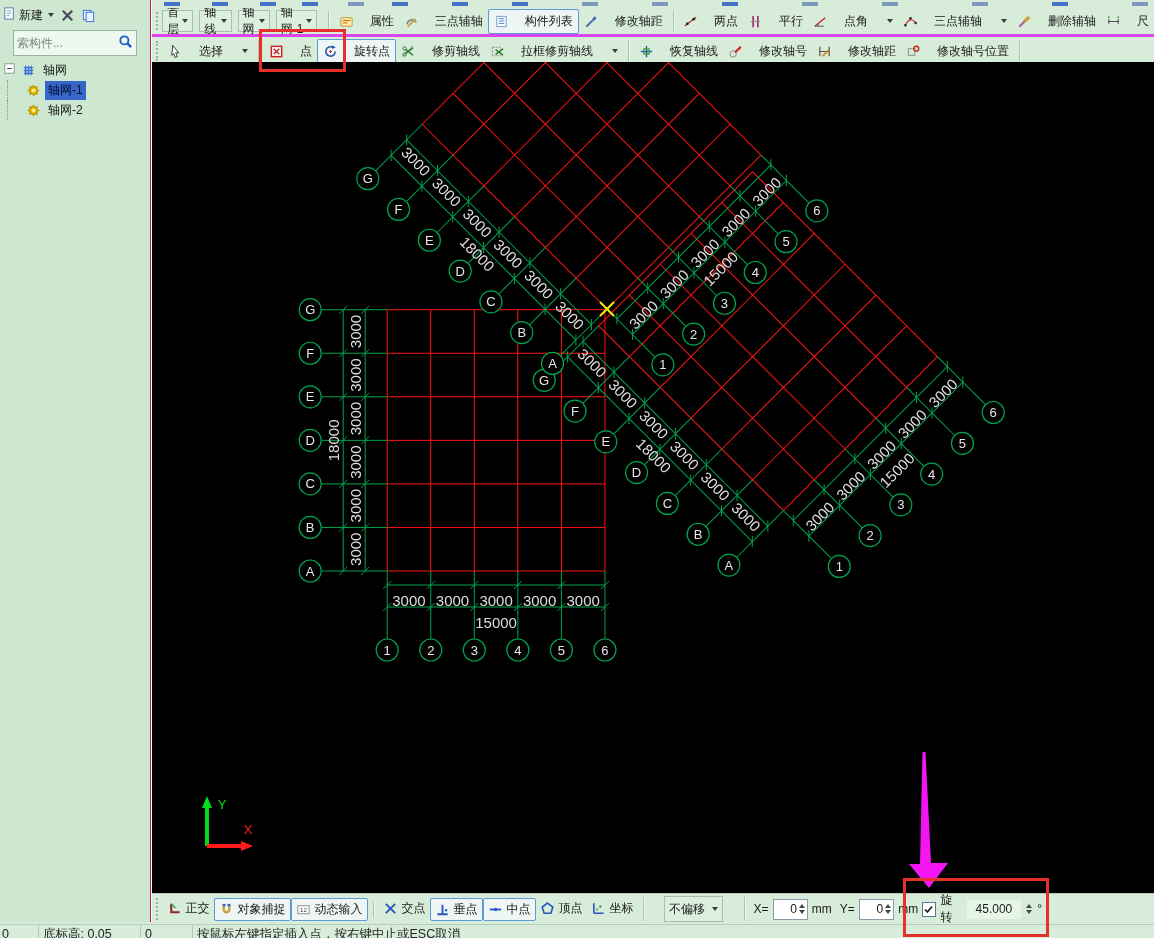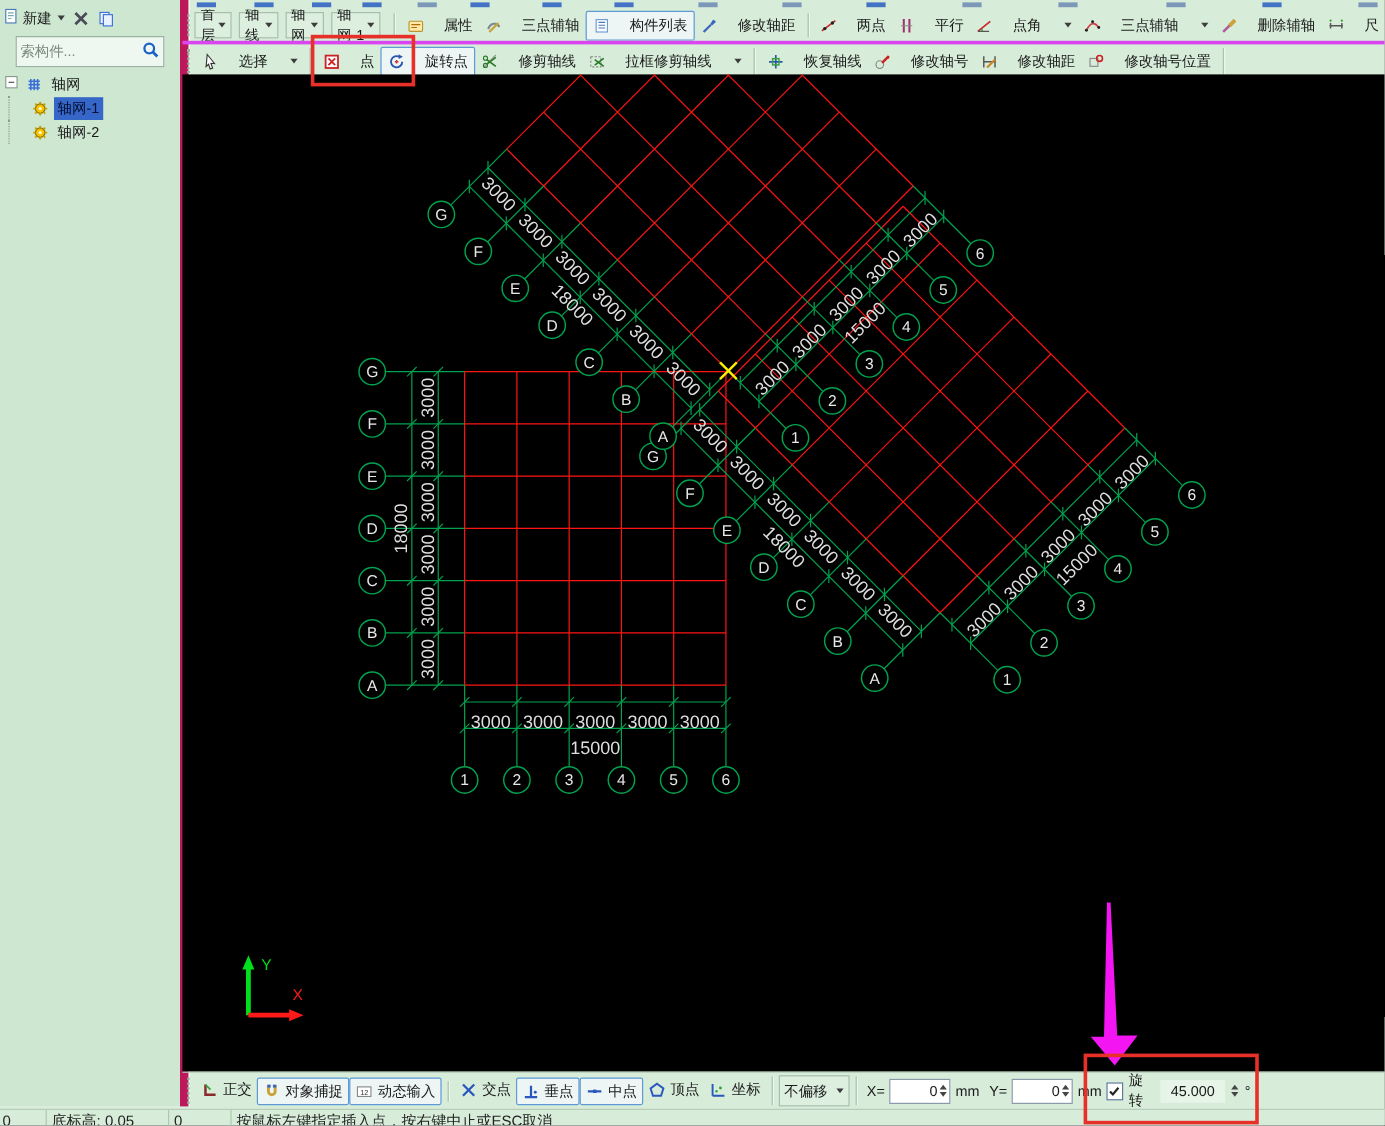--- a/index.html
+++ b/index.html
@@ -1,20 +1,20 @@
 <!DOCTYPE html>
 <html><head>
 <meta charset="utf-8">
 <style>
   html,body{margin:0;padding:0;background:#888;}
   #app{position:relative;width:1154px;height:938px;background:#d7ecd9;overflow:hidden;
        font-family:"Liberation Sans","DejaVu Sans",sans-serif;font-size:12px;color:#1a1a1a;}
   
   #left-panel{position:absolute;left:0;top:0;width:150px;height:922px;background:#cde7d1;
-              border-right:7px solid #be185d;box-shadow:1px 0 0 #fff;}
+              border-right:1px solid #be185d;box-shadow:1px 0 0 #fff;}
   #panel-toolbar{display:flex;align-items:center;gap:6px;padding:6px 4px 4px 2px;}
   #panel-toolbar .pbtn{display:flex;align-items:center;gap:2px;}
   #search-row{margin:2px 13px;height:24px;background:#eef7f0;border:1px solid #9ab3a0;
               display:flex;align-items:center;padding:0 3px;}
   #search-row .ph{flex:1;color:#7a8a7e;}
   #tree{margin-top:4px;}
   .trow{display:flex;align-items:center;height:20px;gap:4px;white-space:nowrap;}
   .trow .lbl{padding:1px 3px;}
   .trow.sel .lbl{background:#3566c8;color:#031030;}
   .tindent{width:14px;height:100%;border-left:1px dotted #8a9a8e;margin-left:7px;}
@@ -674,21 +674,21 @@
         <div class="sbitem tbtn">
           <svg width="15" height="15" viewBox="0 0 16 16">
             <path d="M3 13 H13.5 M3 13 V2.5" stroke="#2a56c0" stroke-width="1.7"></path>
             <circle cx="10" cy="6" r="1.3" fill="#3aa03a"></circle>
             <circle cx="6.5" cy="9" r="1.1" fill="#3aa03a"></circle>
           </svg>
           <span>坐标</span>
         </div>
       </span>
     <div class="sep"></div>
-    <div class="sbitem combo" style="margin:0;width:62px;">
+    <div class="sbitem combo" style="margin:16px;width:62px;">
       <span>不偏移</span>
       <span class="dd"></span>
     </div>
     <div class="sep"></div>
     <span class="sbitem">X=</span>
     <div class="numbox">
       <span>0</span>
       <span class="spin">
           <i class="up"></i>
           <i class="dn"></i>

